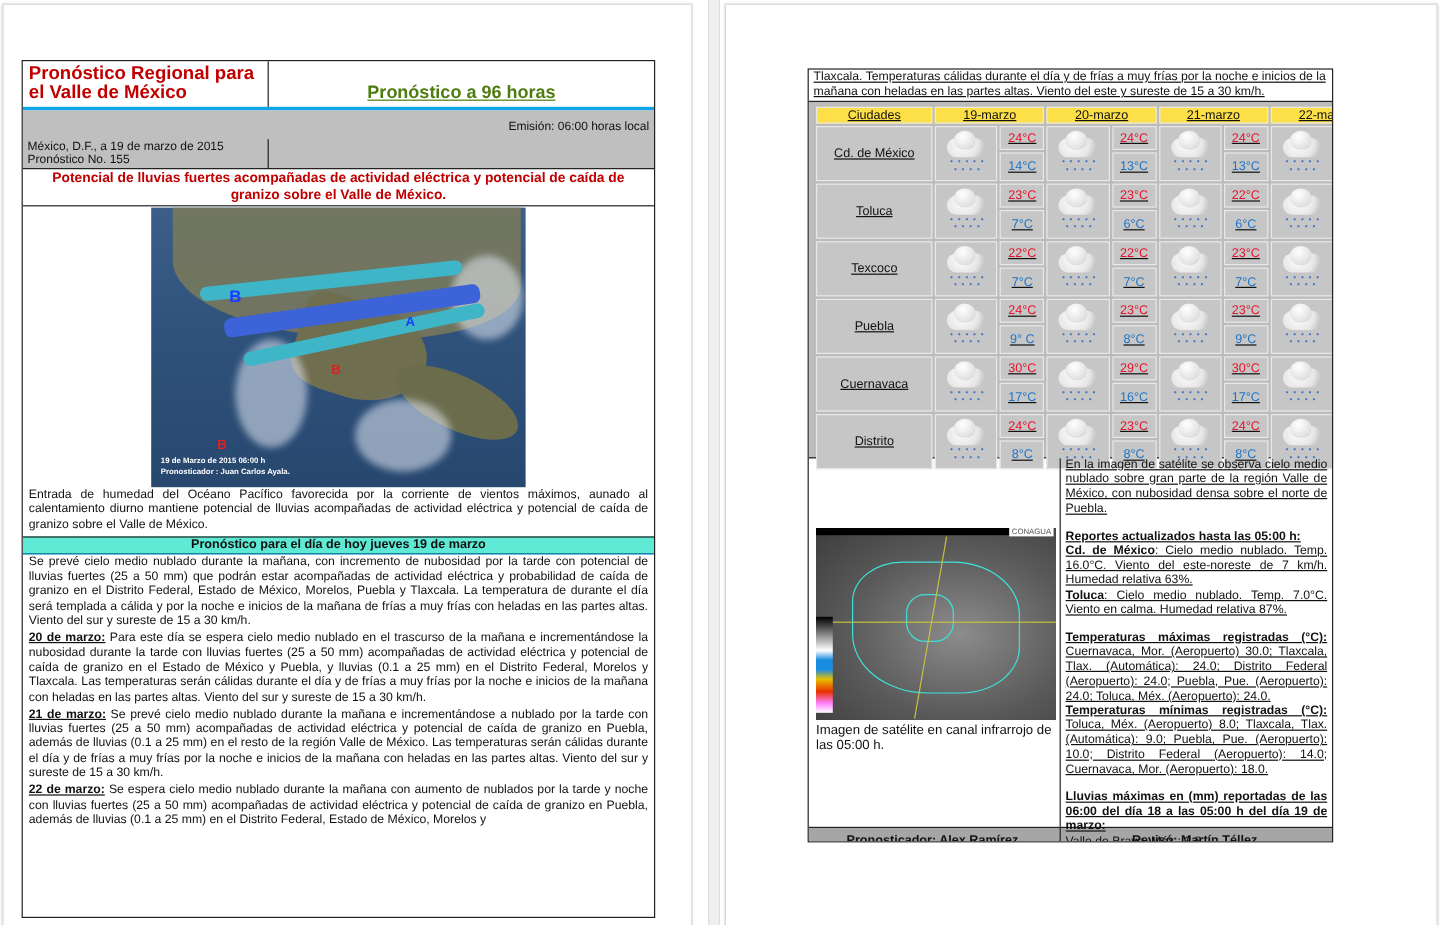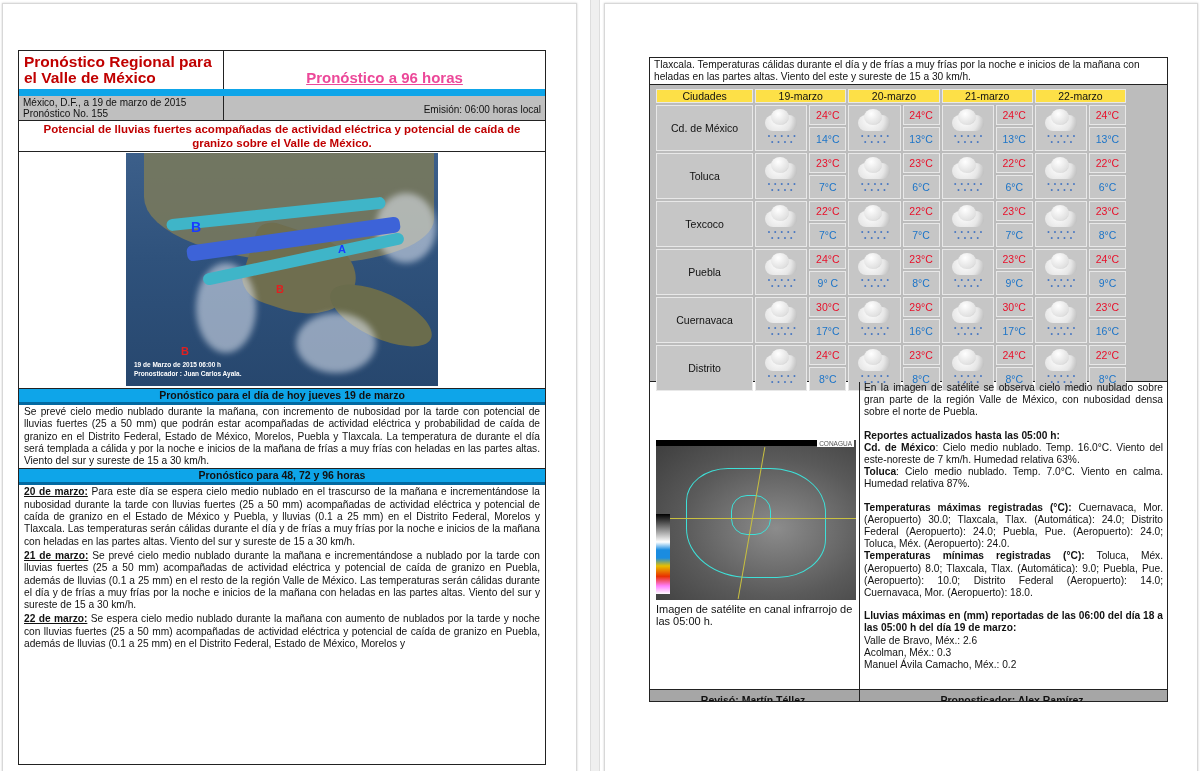--- a/index.html
+++ b/index.html
@@ -8,47 +8,47 @@
 
   .page { position: absolute; top: 3px; background: #fff; border: 1px solid #d8d8d8; box-shadow: 0 0 2px #ccc; }
   #page-left { left: 2px; width: 575px; height: 770px; }
   #page-right { left: 604px; width: 594px; height: 770px; }
   .gutter { position: absolute; left: 590px; top: 0; width: 10px; height: 771px; background: #efefef; border-left: 1px solid #ddd; border-right: 1px solid #ddd; }
 
   
   .doc { position: absolute; border: 1px solid #222; background: #fff; }
   #doc-left { left: 18px; top: 50px; width: 528px; height: 715px; overflow: hidden; }
 
-  .hdr-row { display: flex; border-bottom: 7px solid #0ea5e9; }
+  .hdr-row { display: flex; border-bottom: 3px solid #0ea5e9; }
   .hdr-title { width: 205px; border-right: 1px solid #222; padding: 3px 5px; color: #c00000; font-weight: bold; font-size: 15.5px; line-height: 16px; }
   .hdr-96 { flex: 1; display: flex; align-items: flex-end; justify-content: center; padding-bottom: 3px; }
-  .hdr-96 span { color: #ec4899; font-weight: bold; font-size: 15px; text-decoration: underline; }
+  .hdr-96 span { color: #4d7c0f; font-weight: bold; font-size: 15px; text-decoration: underline; }
   .meta-row { display: flex; background: #bfbfbf; border-bottom: 1px solid #222; font-size: 10px; line-height: 11px; }
-  .meta-left { width: 205px; border-right: 1px solid #222; padding: 1px 4px; }
+  .meta-left { width: 205px; border-right: 1px solid #222; padding: 1px 4px; margin-top: 24px; }
   .meta-right { flex: 1; text-align: right; padding: 8px 4px 1px 4px; }
   .alert { color: #c00000; font-weight: bold; font-size: 11.5px; text-align: center; line-height: 14px; padding: 1px 10px; border-bottom: 1px solid #222; }
 
   .map-wrap { height: 234px; display: flex; justify-content: center; padding-top: 1px; }
   .map { width: 312px; height: 233px; position: relative; overflow: hidden;
          background: linear-gradient(180deg, #3c5f8a 0%, #2f527c 45%, #27476e 100%); }
   .land1 { position: absolute; left: 18px; top: 0; width: 290px; height: 110px; background: #7b7a5a; border-radius: 0 0 40% 60%; opacity: .85; }
   .land2 { position: absolute; left: 120px; top: 80px; width: 110px; height: 80px; background: #6f6e4f; border-radius: 20% 50% 60% 30%; transform: rotate(18deg); }
   .land3 { position: absolute; left: 200px; top: 140px; width: 110px; height: 45px; background: #6a6c4c; border-radius: 50%; transform: rotate(25deg); }
   .cloudpatch { position: absolute; background: rgba(230,235,245,.55); border-radius: 50%; filter: blur(3px); }
   .arrow { position: absolute; height: 12px; border-radius: 6px; }
   .arrow::after { content: ""; position: absolute; right: -14px; top: -6px; border-left: 16px solid inherit; border-top: 12px solid transparent; border-bottom: 12px solid transparent; }
   .map-cap { position: absolute; left: 8px; bottom: 8px; color: #fff; font-size: 6.5px; font-weight: bold; line-height: 9px; }
   .lowB { position: absolute; color: #1a3cff; font-weight: bold; font-size: 14px; }
 
   .para { font-size: 10.2px; line-height: 12.3px; text-align: justify; padding: 1px 5px; }
-  .sec-head { background: #0ea5e9; border-top: 1px solid #222; border-bottom: 3px solid #0369a1; text-align: center; font-weight: bold; font-size: 10.5px; line-height: 13px; }
+  .sec-head { background: #5eead4; border-top: 1px solid #222; border-bottom: 1px solid #0369a1; text-align: center; font-weight: bold; font-size: 10.5px; line-height: 13px; }
   .day-lbl { font-weight: bold; text-decoration: underline; }
 
   
-  #doc-right { left: 649px; top: 57px; width: 519px; height: 645px; overflow: hidden; }
+  #doc-right { left: 673px; top: 57px; width: 438px; height: 645px; overflow: hidden; text-decoration: underline; }
   .top-text { font-size: 10.2px; line-height: 12px; padding: 1px 4px; border-bottom: 1px solid #222; }
   .wt { background: #bcbcbc; padding: 2px 4px 1px 4px; border-bottom: 1px solid #222; height: 297px; }
   table.weather { border-collapse: separate; border-spacing: 2px; width: 474px; }
   table.weather td, table.weather th { background: #c6c6c6; border: 1px solid #e8e8e8; font-weight: normal; font-size: 10.5px; text-align: center; }
   table.weather th { height: 14px; line-height: 12px; background: #fde047; }
   td.city { width: 97px; font-size: 10px; }
   td.icon { width: 52px; }
   td.tmax { width: 37px; height: 20px; color: #e8102a; font-size: 10px; }
   td.tmin { height: 24px; color: #1c74c8; font-size: 10px; }
   .wicon { position: relative; width: 40px; height: 38px; margin: 0 auto; }
@@ -112,23 +112,23 @@
       <div class="lowB" style="left:150px;top:130px;color:#e02020;font-size:11px;">B</div>
       <div class="lowB" style="left:55px;top:192px;color:#e02020;font-size:11px;">B</div>
       <div class="lowB" style="left:212px;top:90px;font-size:11px;">A</div>
       <div class="map-cap">
         <div>19 de Marzo de 2015    06:00 h</div>
         <div>Pronosticador : Juan Carlos Ayala.</div>
       </div>
     </div>
   </div>
 
+  <div class="para">Entrada de humedad del Océano Pacífico favorecida por la corriente de vientos máximos, aunado al calentamiento diurno mantiene potencial de lluvias acompañadas de actividad eléctrica y potencial de caída de granizo sobre el Valle de México.</div>
   <div class="sec-head" style="margin-top:2px;">Pronóstico para el día de hoy jueves 19 de marzo</div>
   <div class="para">Se prevé cielo medio nublado durante la mañana, con incremento de nubosidad por la tarde con potencial de lluvias fuertes (25 a 50 mm) que podrán estar acompañadas de actividad eléctrica y probabilidad de caída de granizo en el Distrito Federal, Estado de México, Morelos, Puebla y Tlaxcala. La temperatura de durante el día será templada a cálida y por la noche e inicios de la mañana de frías a muy frías con heladas en las partes altas. Viento del sur y sureste de 15 a 30 km/h.</div>
-  <div class="sec-head">Pronóstico para 48, 72 y 96 horas</div>
   <div class="para"><span class="day-lbl">20 de marzo:</span><span> Para este día se espera cielo medio nublado en el trascurso de la mañana e incrementándose la nubosidad durante la tarde con lluvias fuertes (25 a 50 mm) acompañadas de actividad eléctrica y potencial de caída de granizo en el Estado de México y Puebla, y lluvias (0.1 a 25 mm) en el Distrito Federal, Morelos y Tlaxcala. Las temperaturas serán cálidas durante el día y de frías a muy frías por la noche e inicios de la mañana con heladas en las partes altas. Viento del sur y sureste de 15 a 30 km/h.</span></div>
   <div class="para"><span class="day-lbl">21 de marzo:</span><span> Se prevé cielo medio nublado durante la mañana e incrementándose a nublado por la tarde con lluvias fuertes (25 a 50 mm) acompañadas de actividad eléctrica y potencial de caída de granizo en Puebla, además de lluvias (0.1 a 25 mm) en el resto de la región Valle de México. Las temperaturas serán cálidas durante el día y de frías a muy frías por la noche e inicios de la mañana con heladas en las partes altas. Viento del sur y sureste de 15 a 30 km/h.</span></div>
   <div class="para"><span class="day-lbl">22 de marzo:</span><span> Se espera cielo medio nublado durante la mañana con aumento de nublados por la tarde y noche con lluvias fuertes (25 a 50 mm) acompañadas de actividad eléctrica y potencial de caída de granizo en Puebla, además de lluvias (0.1 a 25 mm) en el Distrito Federal, Estado de México, Morelos y</span></div>
 </div>
 
 <div class="doc" id="doc-right">
   <div class="top-text">Tlaxcala. Temperaturas cálidas durante el día y de frías a muy frías por la noche e inicios de la mañana con heladas en las partes altas. Viento del este y sureste de 15 a 30 km/h.</div>
   <div class="wt">
     <table class="weather">
       <thead>
@@ -414,16 +414,16 @@
       <div><span class="b">Temperaturas máximas registradas (°C):</span><span> Cuernavaca, Mor. (Aeropuerto) 30.0; Tlaxcala, Tlax. (Automática): 24.0; Distrito Federal (Aeropuerto): 24.0; Puebla, Pue. (Aeropuerto): 24.0; Toluca, Méx. (Aeropuerto): 24.0.</span></div>
       <div><span class="b">Temperaturas mínimas registradas (°C):</span><span> Toluca, Méx. (Aeropuerto) 8.0; Tlaxcala, Tlax. (Automática): 9.0; Puebla, Pue. (Aeropuerto): 10.0; Distrito Federal (Aeropuerto): 14.0; Cuernavaca, Mor. (Aeropuerto): 18.0.</span></div>
       <div class="gap"></div>
       <div class="b">Lluvias máximas en (mm) reportadas de las 06:00 del día 18 a las 05:00 h del día 19 de marzo:</div>
       <div>Valle de Bravo, Méx.: 2.6</div>
       <div>Acolman, Méx.: 0.3</div>
       <div>Manuel Ávila Camacho, Méx.: 0.2</div>
     </div>
   </div>
   <div class="sig-row">
+    <div>Pronosticador: Alex Ramírez.</div>
     <div>Revisó: Martín Téllez.</div>
-    <div>Pronosticador: Alex Ramírez.</div>
   </div>
 </div>
 
 </body></html>

